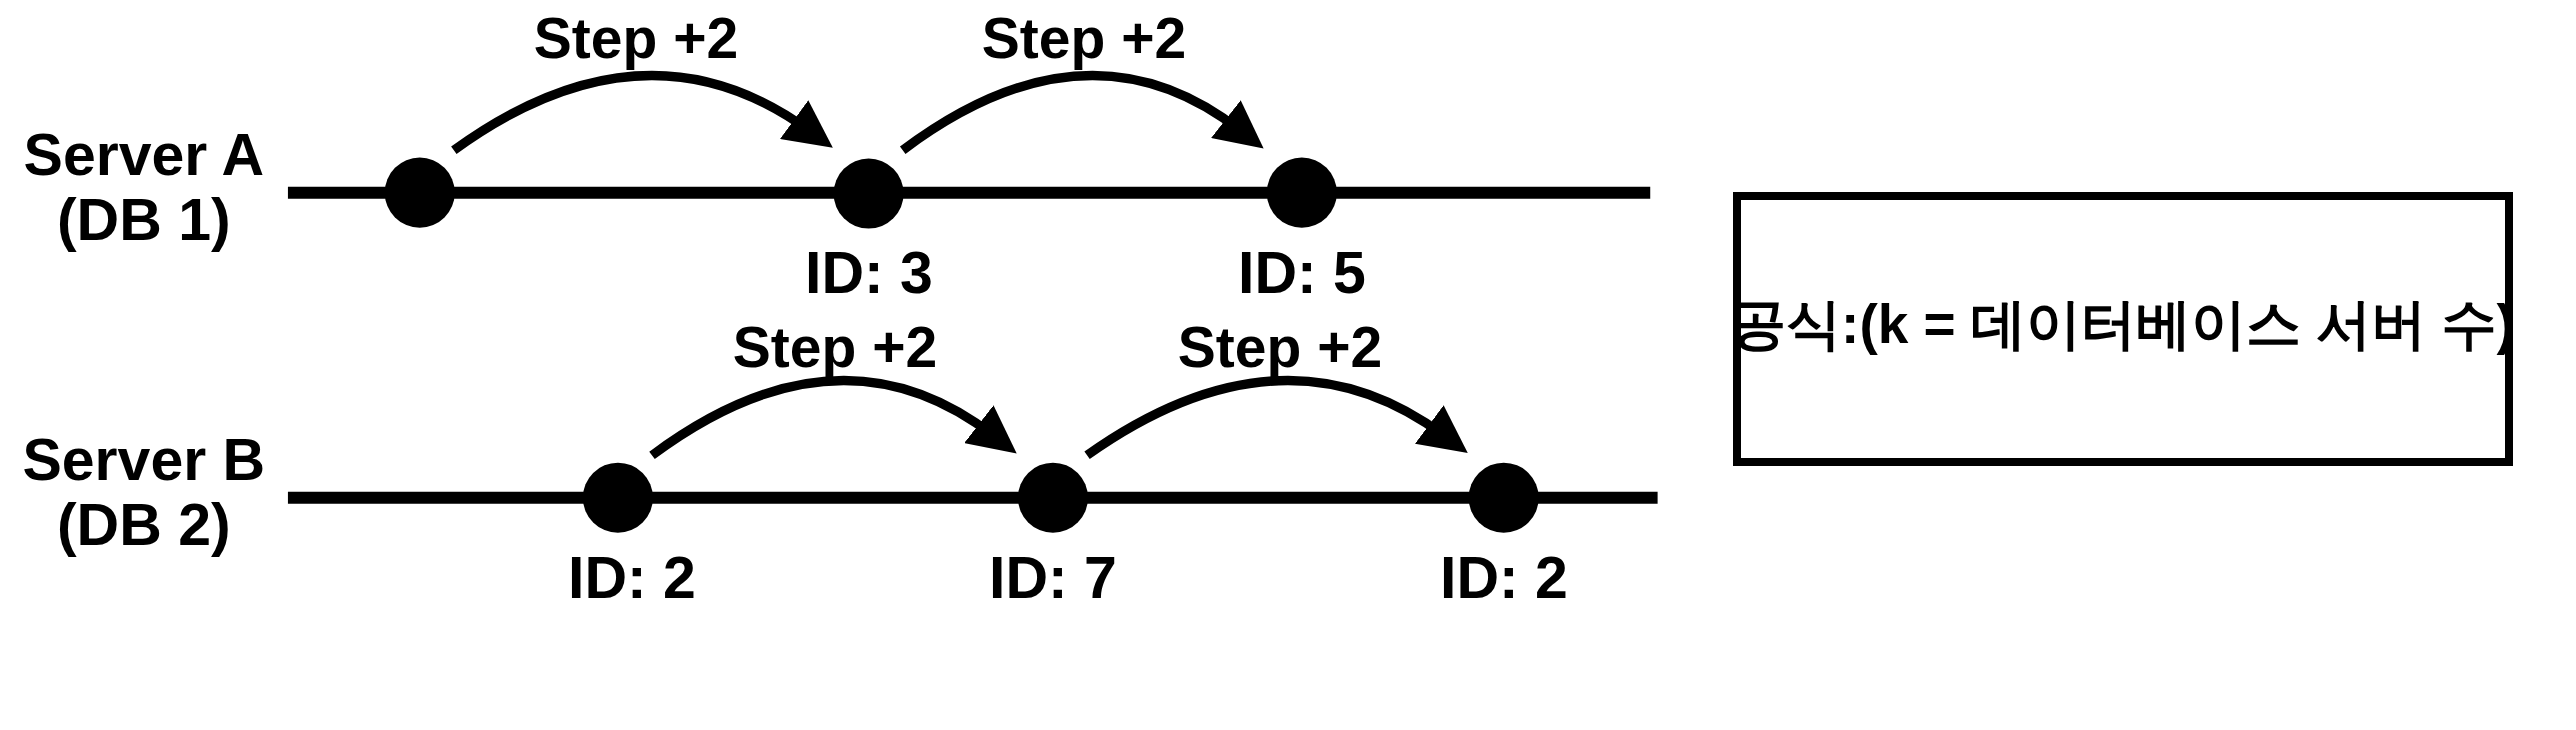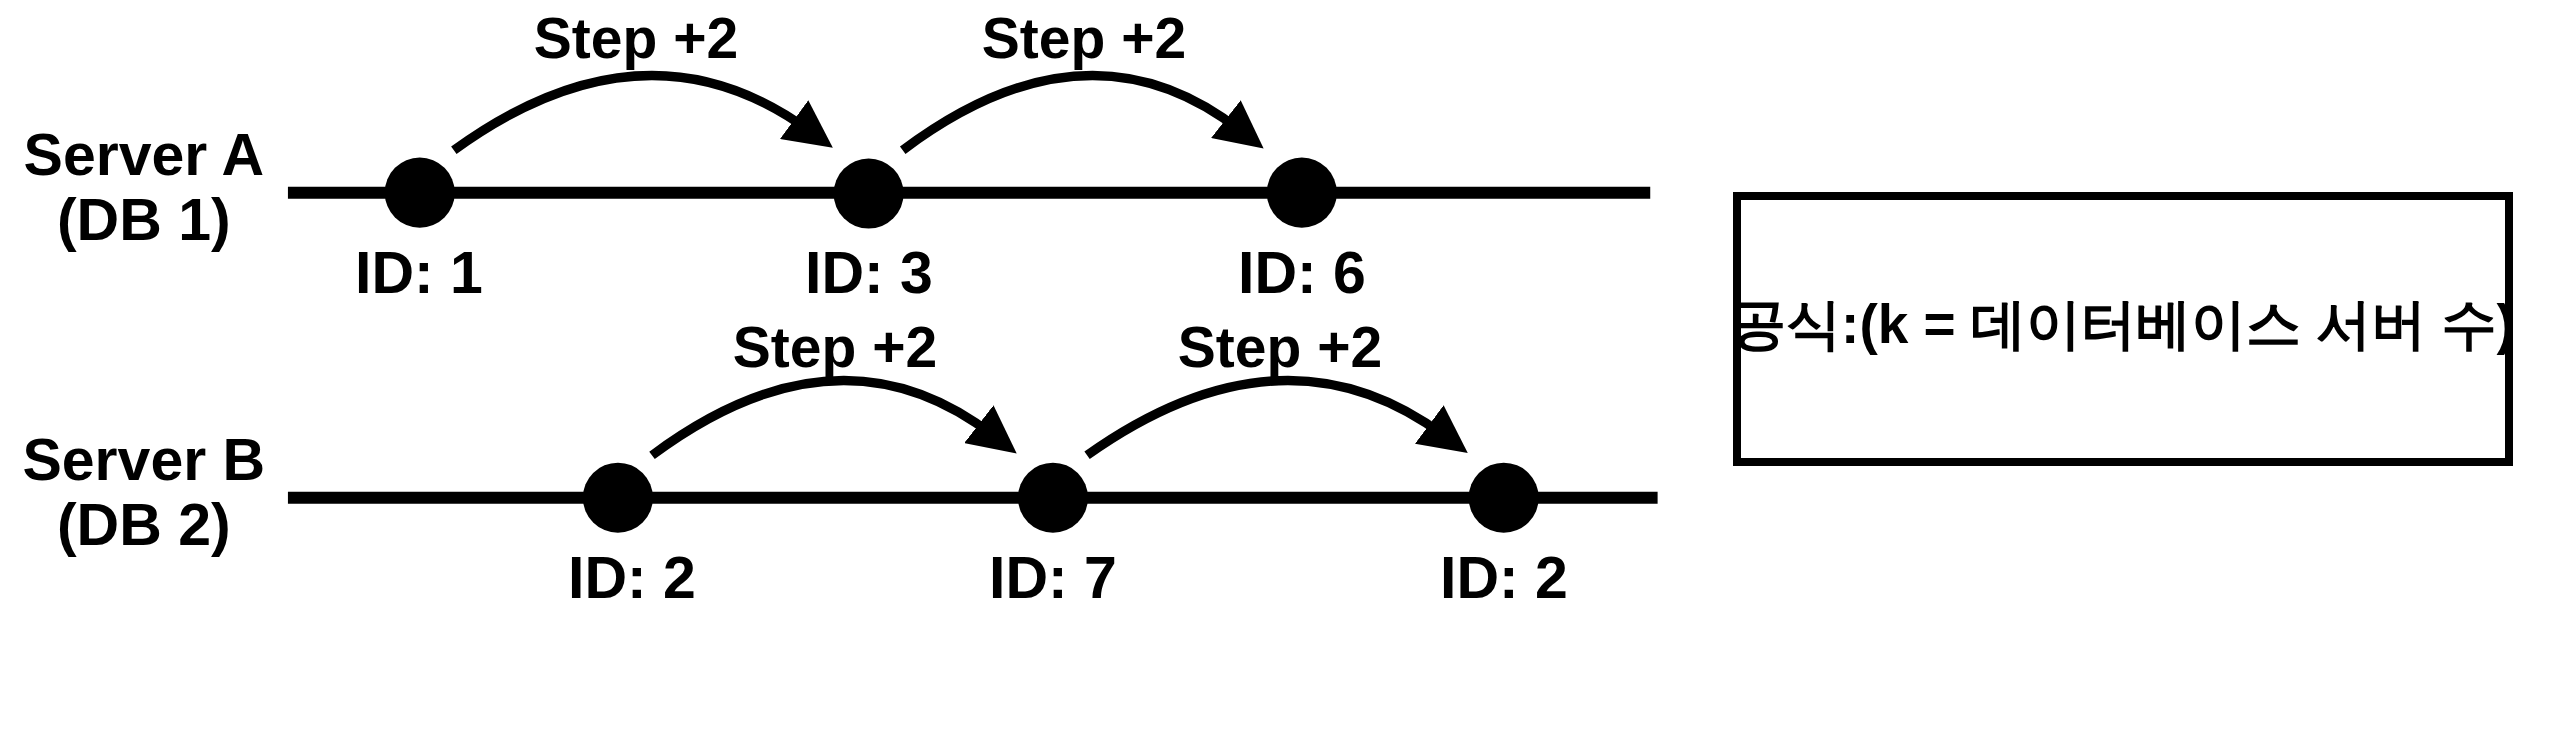--- a/index.html
+++ b/index.html
@@ -106,23 +106,22 @@
     <div>Server B</div>
     <div>(DB 2)</div>
   </div>
 
   <div class="step-label" style="left:636px; top:7.4px;">Step +2</div>
   <div class="step-label" style="left:1084px; top:7.4px;">Step +2</div>
 
   <div class="step-label" style="left:835px; top:316px;">Step +2</div>
   <div class="step-label" style="left:1280px; top:316px;">Step +2</div>
 
-  <div class="id-label" style="left:419px; top:241px;">ID: 1</div>
   <div class="id-label" style="left:869px; top:241px;">ID: 3</div>
-  <div class="id-label" style="left:1302px; top:241px;">ID: 6</div>
+  <div class="id-label" style="left:1302px; top:241px;">ID: 5</div>
 
   <div class="id-label" style="left:618px; top:546px;margin-left:14px;">ID: 2</div>
   <div class="id-label" style="left:1053px; top:546px;">ID: 7</div>
   <div class="id-label" style="left:1504px; top:546px;">ID: 2</div>
 
   <div class="formula-box">
     <div>공식:</div>
     <div>(k = 데이터베이스 서버 수)</div>
   </div>
 

